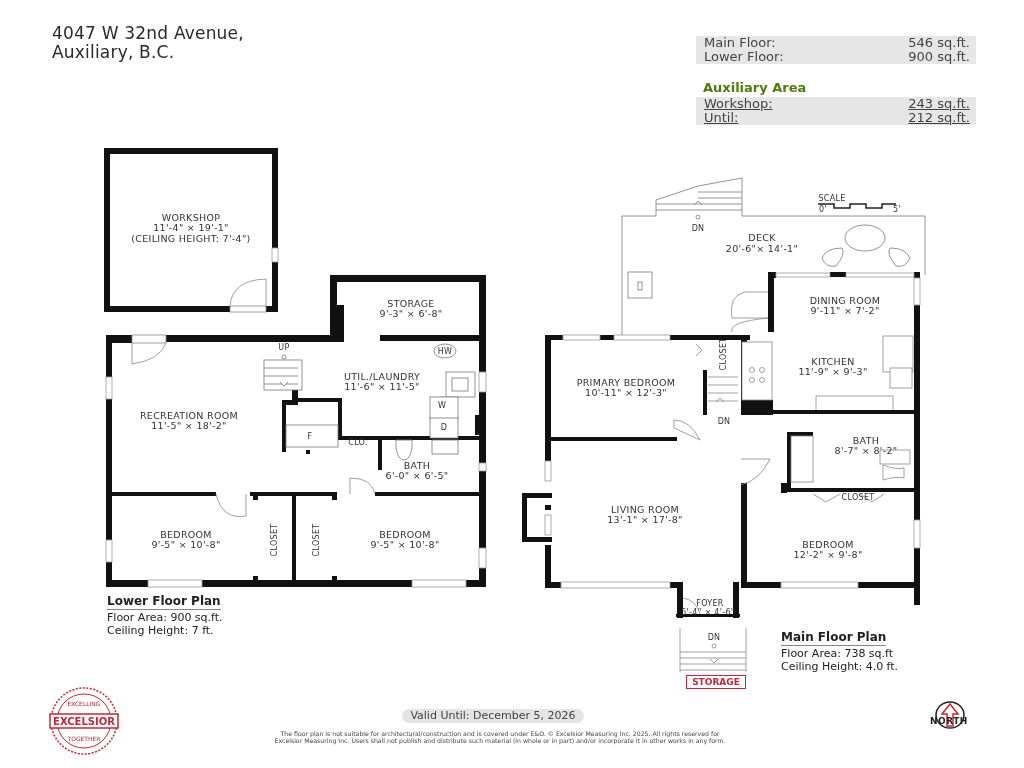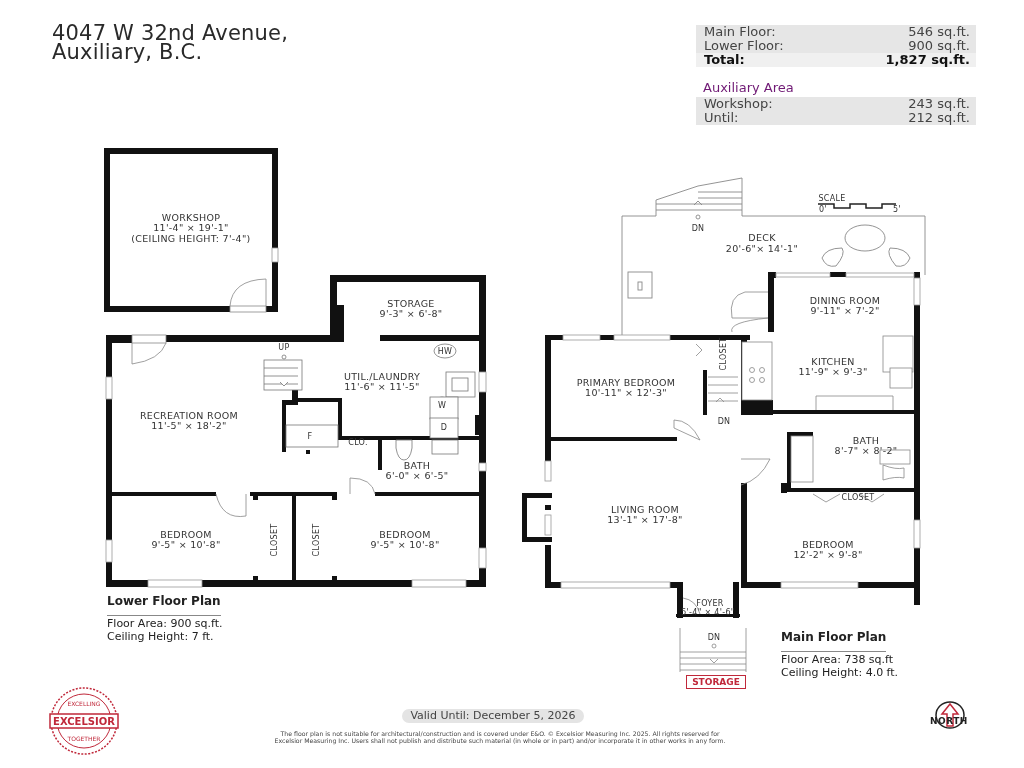--- a/index.html
+++ b/index.html
@@ -1,57 +1,53 @@
 <!DOCTYPE html>
 <html><head>
 <meta charset="utf-8">
 <style>
   html, body { margin:0; padding:0; background:#ffffff; }
   body { width:1024px; height:768px; position:relative; overflow:hidden; font-family:"DejaVu Sans", sans-serif; color:#222; }
-  .address { position:absolute; left:52px; top:24px; font-size:21px; line-height:19px; color:#2a2a2a; letter-spacing:0.2px; }
+  .address { position:absolute; left:52px; top:24px; font-size:17px; line-height:19px; color:#2a2a2a; letter-spacing:0.2px; }
   .address div { white-space:nowrap; }
   .area-box { position:absolute; left:696px; width:280px; background:#e6e6e6; font-size:13px; line-height:14px; color:#444; }
   .area-row { display:flex; justify-content:space-between; padding:0 6px 0 8px; }
   .area-row.total { color:#111; font-weight:bold; background:#f0f0f0; }
-  .aux-title { position:absolute; left:703px; top:80px; font-size:13px; font-weight:normal; color:#701a75; }
+  .aux-title { position:absolute; left:703px; top:80px; font-size:13px; font-weight:bold; color:#4d7c0f; }
   svg.plan { position:absolute; left:0; top:0; }
   .plan-label { position:absolute; font-size:11px; line-height:13px; color:#222; }
-  .plan-label .title { font-weight:bold; font-size:12px; border-bottom:1px solid #888; display:inline-block; padding-bottom:7px; margin-bottom:1px; }
+  .plan-label .title { font-weight:bold; font-size:12px; border-bottom:1px solid #888; display:inline-block; padding-bottom:1px; margin-bottom:1px; }
   .room { font-family:"DejaVu Sans", sans-serif; font-size:9.5px; fill:#333; text-anchor:middle; letter-spacing:0.3px; }
   .small { font-size:8px; }
   .valid { position:absolute; left:402px; top:709px; width:182px; height:14px; background:#e4e4e4; border-radius:8px; font-size:11px; line-height:14px; text-align:center; color:#444; }
   .disclaimer { position:absolute; left:200px; top:730px; width:600px; text-align:center; font-size:6.2px; line-height:7px; color:#444; }
   .north-label { position:absolute; left:930px; top:716px; font-size:9px; font-weight:bold; letter-spacing:0.5px; color:#222; }
   .welcome { position:absolute; left:686px; top:675px; width:58px; height:12px; border:1.5px solid #c0283a; color:#c0283a; font-size:9px; font-weight:bold; text-align:center; line-height:12px; background:#fff; }
 </style>
 </head>
 <body>
 
 <div class="address">
   <div>4047 W 32nd Avenue,</div>
   <div>Auxiliary, B.C.</div>
 </div>
 
-<div class="area-box" style="top:25px;">
+<div class="area-box" style="top:36px;">
   <div class="area-row">
     <span>Main Floor:</span>
     <span>546 sq.ft.</span>
   </div>
   <div class="area-row">
     <span>Lower Floor:</span>
     <span>900 sq.ft.</span>
   </div>
-  <div class="area-row total">
-    <span>Total:</span>
-    <span>1,827 sq.ft.</span>
-  </div>
 </div>
 
 <div class="aux-title">Auxiliary Area</div>
-<div class="area-box" style="top:97px;">
+<div class="area-box" style="top:97px;text-decoration:underline;">
   <div class="area-row">
     <span>Workshop:</span>
     <span>243 sq.ft.</span>
   </div>
   <div class="area-row">
     <span>Until:</span>
     <span>212 sq.ft.</span>
   </div>
 </div>
 

